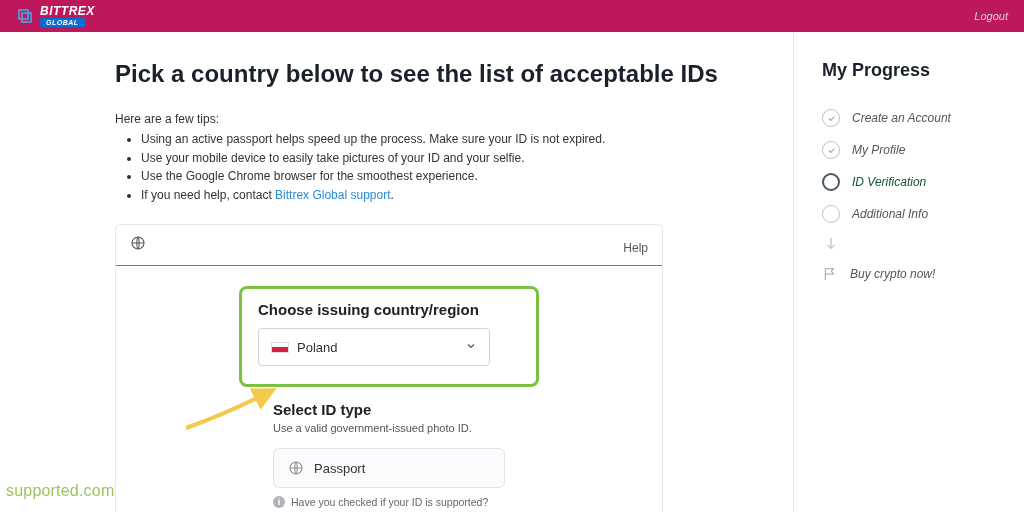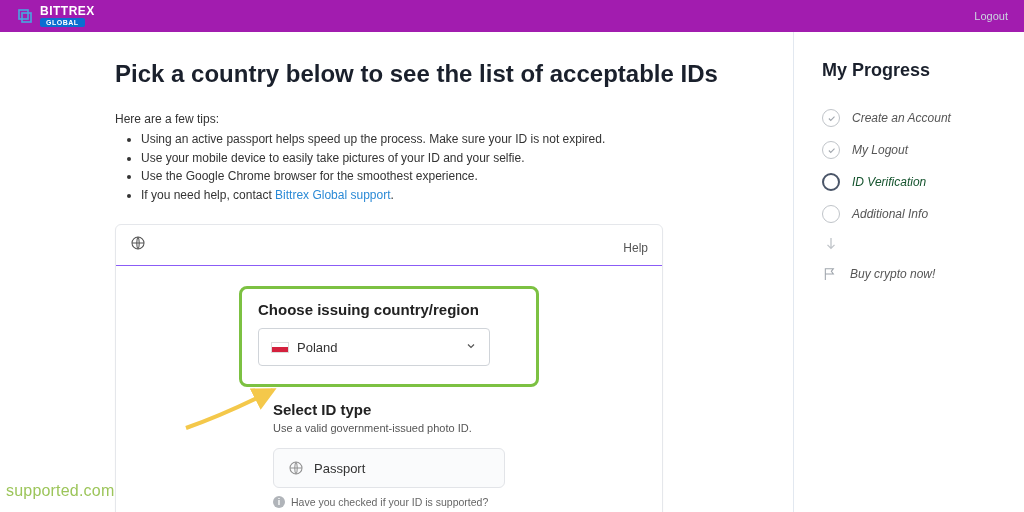--- a/index.html
+++ b/index.html
@@ -1,17 +1,17 @@
 <!DOCTYPE html>
 <html><head>
 <meta charset="utf-8">
 <style>
   * { box-sizing: border-box; margin: 0; padding: 0; }
   body { font-family: -apple-system, BlinkMacSystemFont, "Segoe UI", Arial, sans-serif; background: #fff; color: #222; width: 1024px; height: 512px; overflow: hidden; position: relative; }
-  .topbar { background: #a21caf; height: 32px; display: flex; align-items: center; justify-content: space-between; padding: 0 16px; }
+  .topbar { background: #be185d; height: 32px; display: flex; align-items: center; justify-content: space-between; padding: 0 16px; font-style: italic; }
   .logo-wrap { display: flex; align-items: center; gap: 6px; }
   .logo-icon { width: 18px; height: 18px; display:inline-flex; align-items:center; justify-content:center;}
   .logo-text { color: #fff; font-size: 12px; font-weight: 700; letter-spacing: 0.5px; line-height: 1; }
   .logo-sub { background: #0a6ed1; color: #fff; font-size: 7px; padding: 1px 6px; border-radius: 2px; margin-top: 1px; font-weight:600; letter-spacing:0.5px;}
   .logo-col { display:flex; flex-direction:column; align-items:flex-start; }
   .logout { color: #cbd5e0; font-size: 11px; cursor: pointer; }
   .layout { display: flex; height: calc(100% - 32px); }
   .main { flex: 1; padding: 28px 0 0 115px; border-right: 1px solid #e2e8f0; }
   .side { width: 230px; padding: 28px 20px 0 28px; }
   h1.title { font-size: 24px; font-weight: 600; color: #1a202c; margin-bottom: 24px; }
@@ -144,21 +144,21 @@
             </svg>
           </span>
         <span>Create an Account</span>
       </li>
       <li>
         <span class="step-circle">
             <svg viewBox="0 0 24 24" fill="none" stroke="#a0a6ad" stroke-width="3">
               <path d="M5 12l5 5L20 7"></path>
             </svg>
           </span>
-        <span>My Logout</span>
+        <span>My Profile</span>
       </li>
       <li class="active">
         <span class="step-circle"></span>
         <span>ID Verification</span>
       </li>
       <li>
         <span class="step-circle"></span>
         <span>Additional Info</span>
       </li>
     </ul>

